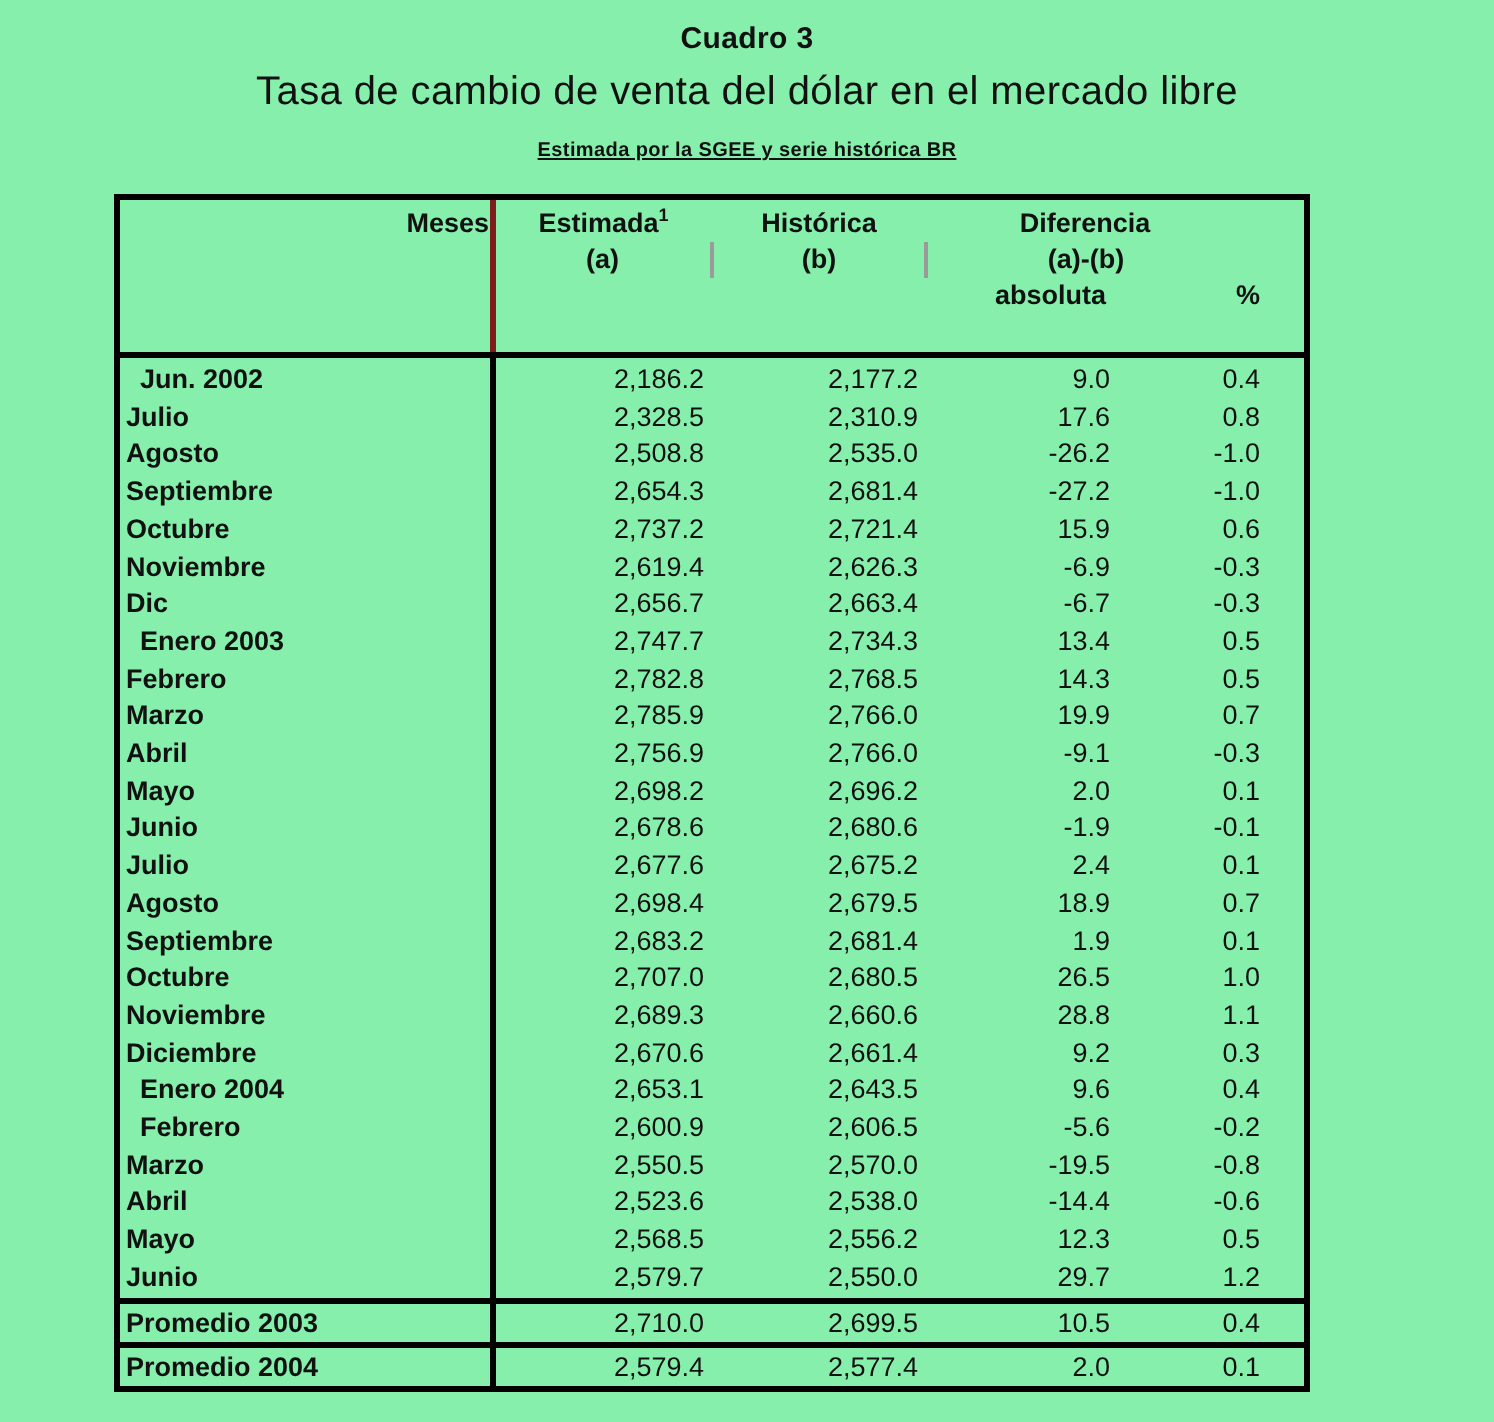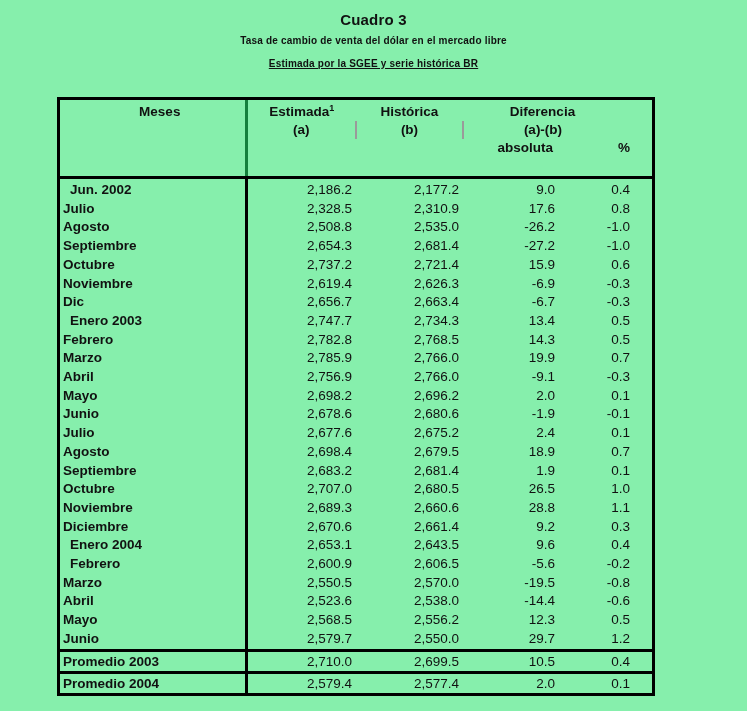--- a/index.html
+++ b/index.html
@@ -7,21 +7,21 @@
   .page {
     position:relative;
     width:747px; height:711px;
     background:#86efac;
     font-family:"Liberation Sans", sans-serif;
     color:#111111;
     overflow:hidden;
   }
   .titles { position:absolute; top:11px; left:0; width:747px; text-align:center; }
   .title-line1 { font-size:15px;   font-weight:bold; letter-spacing:.2px; margin-bottom:7px; }
-  .title-line2 { font-size:10px; font-weight:bold; letter-spacing:.2px; margin-bottom:12px; }
+  .title-line2 { font-size:20px; font-weight:normal; letter-spacing:.2px; margin-bottom:12px; }
   .title-line3 { font-size:10px; font-weight:bold; letter-spacing:.2px;text-decoration:underline; }
 
   .table-wrap {
     position:absolute; left:57px; top:97px;
     width:598px;
     border:3px solid #000000;
   }
   table {
     border-collapse:collapse;
     table-layout:fixed;
@@ -34,22 +34,22 @@
   col.col-b   { width:107px; }
   col.col-abs { width:96px; }
   col.col-pct { width:93px; }
 
   th, td { font-weight:normal; white-space:nowrap; overflow:hidden; }
 
   
   thead th { font-weight:bold; line-height:18px; vertical-align:bottom; }
   thead tr.h-row1 th { line-height:19px; padding-top:2px; }
   thead tr.h-row3 th { border-bottom:3px solid #000000; padding-bottom:19px; }
-  th.h-meses { text-align:center; padding-left:15px; vertical-align:top;
-               border-right:3px solid #15803d; border-bottom:3px solid #000000; }
+  th.h-meses { text-align:right; padding-left:15px; vertical-align:top;
+               border-right:3px solid #7f1d1d; border-bottom:3px solid #000000; }
   th.h-center { text-align:center; }
   th.h-dif  { text-align:center; padding-right:30px; }
   th.h-a, th.h-b { text-align:center; }
   th.h-a { border-right:2px solid #9a9a9a; }
   th.h-b { border-right:2px solid #9a9a9a; }
   th.h-absoluta { text-align:right; padding-right:6px; }
   th.h-pct { text-align:right; padding-right:22px; }
   sup { font-size:9px; vertical-align:super; line-height:0; }
 
   

